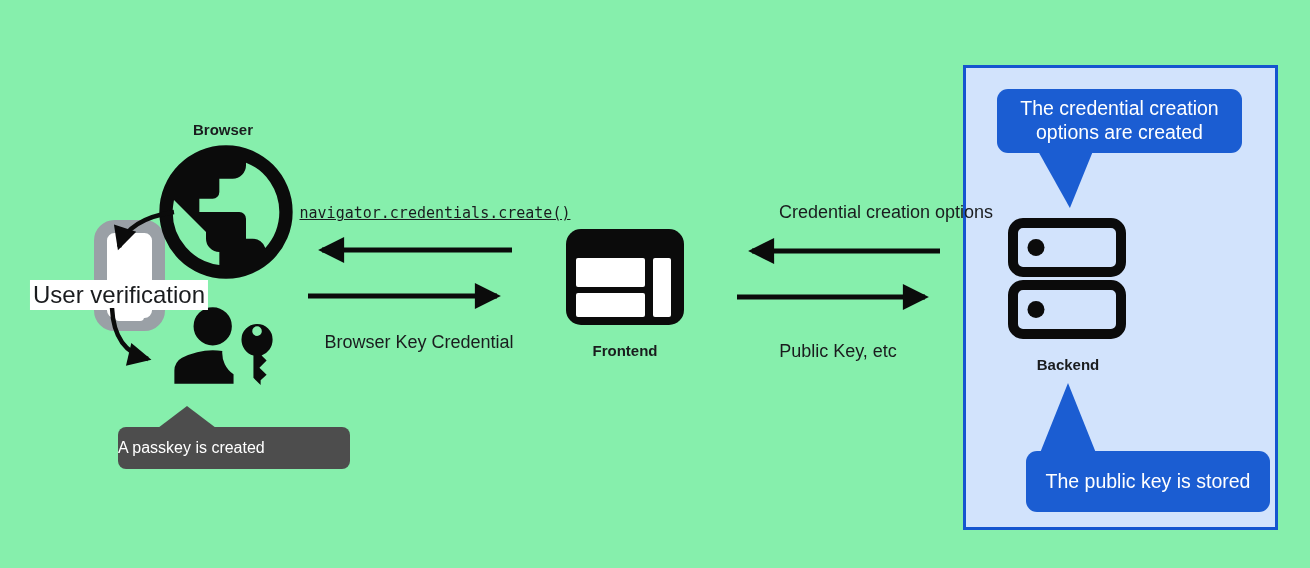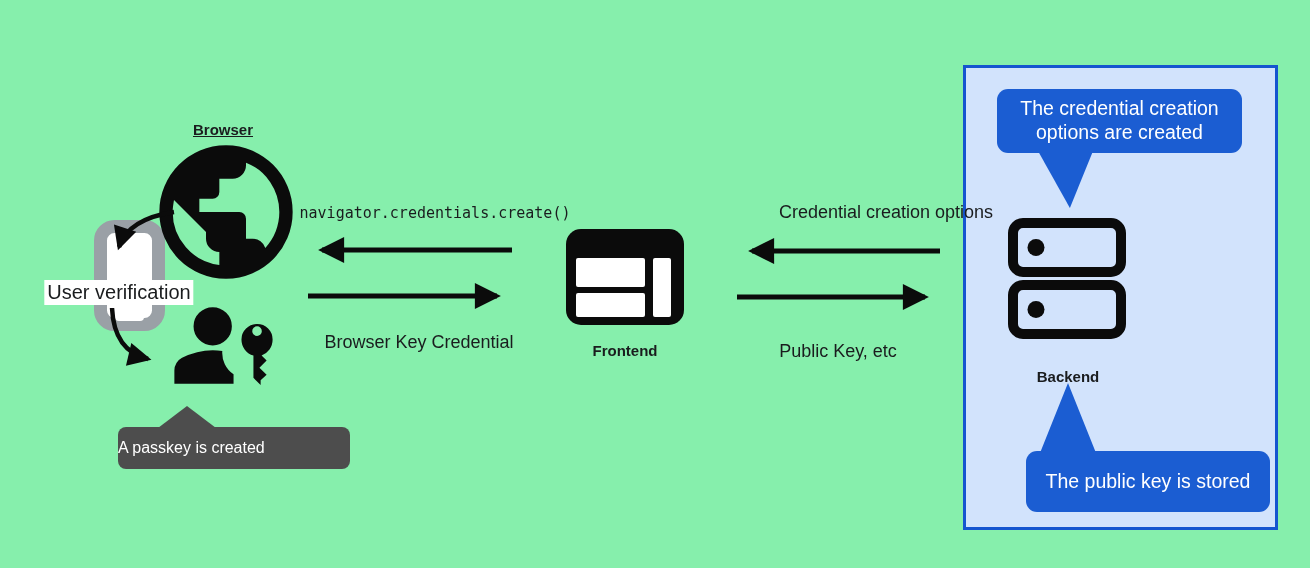--- a/index.html
+++ b/index.html
@@ -91,59 +91,59 @@
   </div>
 
   <span class="abs" style="left:1007px; top:217px; width:120px; height:122px;">
     <svg width="120" height="122" viewBox="0 0 120 122">
       <rect x="6" y="6" width="108" height="49" rx="10" fill="none" stroke="#0b0b0b" stroke-width="10"></rect>
       <circle cx="29" cy="30.5" r="8.5" fill="#0b0b0b"></circle>
       <rect x="6" y="68" width="108" height="49" rx="10" fill="none" stroke="#0b0b0b" stroke-width="10"></rect>
       <circle cx="29" cy="92.5" r="8.5" fill="#0b0b0b"></circle>
     </svg>
   </span>
-  <div class="label bold" style="left:1068px; top:368px;">Backend</div>
+  <div class="label bold" style="left:1068px; top:356px;">Backend</div>
 
   <span class="abs" style="left:566px; top:229px; width:118px; height:96px;">
     <svg width="118" height="96" viewBox="0 0 118 96">
       <rect x="0" y="0" width="118" height="96" rx="15" fill="#0b0b0b"></rect>
       <rect x="10" y="29" width="69" height="29" rx="2" fill="#ffffff"></rect>
       <rect x="10" y="64" width="69" height="24" rx="2" fill="#ffffff"></rect>
       <rect x="87" y="29" width="18" height="59" rx="2" fill="#ffffff"></rect>
     </svg>
   </span>
   <div class="label bold" style="left:625px; top:342px;">Frontend</div>
 
-  <div class="label mono" style="left:435px; top:204px;">navigator.credentials.create()</div>
+  <div class="label mono" style="left:435px; top:204px;text-decoration:underline;">navigator.credentials.create()</div>
   <div class="label" style="left:419px; top:332px;">Browser Key Credential</div>
   <div class="label" style="left:838px; top:202px;margin-left:48px;">Credential creation options</div>
   <div class="label" style="left:838px; top:341px;">Public Key, etc</div>
 
-  <div class="label bold" style="left:223px; top:121px;text-decoration:underline;">Browser</div>
+  <div class="label bold" style="left:223px; top:121px;">Browser</div>
 
   <span class="abs" style="left:94px; top:220px; width:71px; height:111px;">
     <svg width="71" height="111" viewBox="0 0 71 111">
       <rect x="6.5" y="6.5" width="58" height="98" rx="14" fill="#ffffff" stroke="#9aa0a6" stroke-width="13"></rect>
       <rect x="21" y="93" width="29" height="8" rx="4" fill="#ffffff"></rect>
     </svg>
   </span>
 
   <span class="abs" style="left:146px; top:132px; width:160px; height:160px;">
     <svg width="160" height="160" viewBox="0 -960 960 960">
       <path fill="#0b0b0b" d="M480-80q-83 0-156-31.5T197-197q-54-54-85.5-127T80-480q0-83 31.5-156T197-763q54-54 127-85.5T480-880q83 0 156 31.5T763-763q54 54 85.5 127T880-480q0 83-31.5 156T763-197q-54 54-127 85.5T480-80Zm-40-82v-78q-33 0-56.5-23.5T360-320v-40L168-552q-3 18-5.5 36t-2.5 36q0 121 79.5 212T440-162Zm276-102q20-22 36-47.5t26.5-53q10.5-27.5 16-56.5t5.5-59q0-98-54.5-179T600-776v16q0 33-23.5 56.5T520-680h-80v80q0 17-11.5 28.5T400-560h-80v80h240q17 0 28.5 11.5T600-440v120h40q26 0 47 15.5t29 40.5Z"></path>
     </svg>
   </span>
 
   <span class="abs" style="left:160px; top:288px; width:115px; height:115px;">
     <svg width="115" height="115" viewBox="0 -960 960 960">
       <path fill="#0b0b0b" d="M120-160v-112q0-34 17.5-62.5T184-378q62-31 126-46.5T440-440q20 0 40 1.5t40 4.5q-4 58 21 109.5t73 84.5v80H120Zm720 10-60-60v-186q-44-13-72-49.5T680-530q0-55 38.5-92.5T810-660q55 0 92.5 37.5T940-530q0 48-26 83.5T848-397l42 42-60 60 60 60-50 45ZM440-480q-66 0-113-47t-47-113q0-66 47-113t113-47q66 0 113 47t47 113q0 66-47 113t-113 47Zm370-80q17 0 28.5-11.5T850-600q0-17-11.5-28.5T810-640q-17 0-28.5 11.5T770-600q0 17 11.5 28.5T810-560Z"></path>
     </svg>
   </span>
 
-  <div class="label white-bg" style="left:119px; top:280px; font-size:20px;">User verification</div>
+  <div class="label white-bg" style="left:119px; top:280px; font-size:24px;">User verification</div>
 
   <div class="tooltip-tail"></div>
   <div class="tooltip">
     <span>A passkey is created</span>
   </div>
 
   <svg class="abs overlay" style="left:0; top:0;" width="1310" height="568" viewBox="0 0 1310 568">
     <defs>
       <marker id="ah" viewBox="0 0 10 10" refX="8.5" refY="5" markerWidth="6.2" markerHeight="5.2" orient="auto-start-reverse">
         <path d="M0,0 L10,5 L0,10 Z" fill="#0b0b0b"></path>

